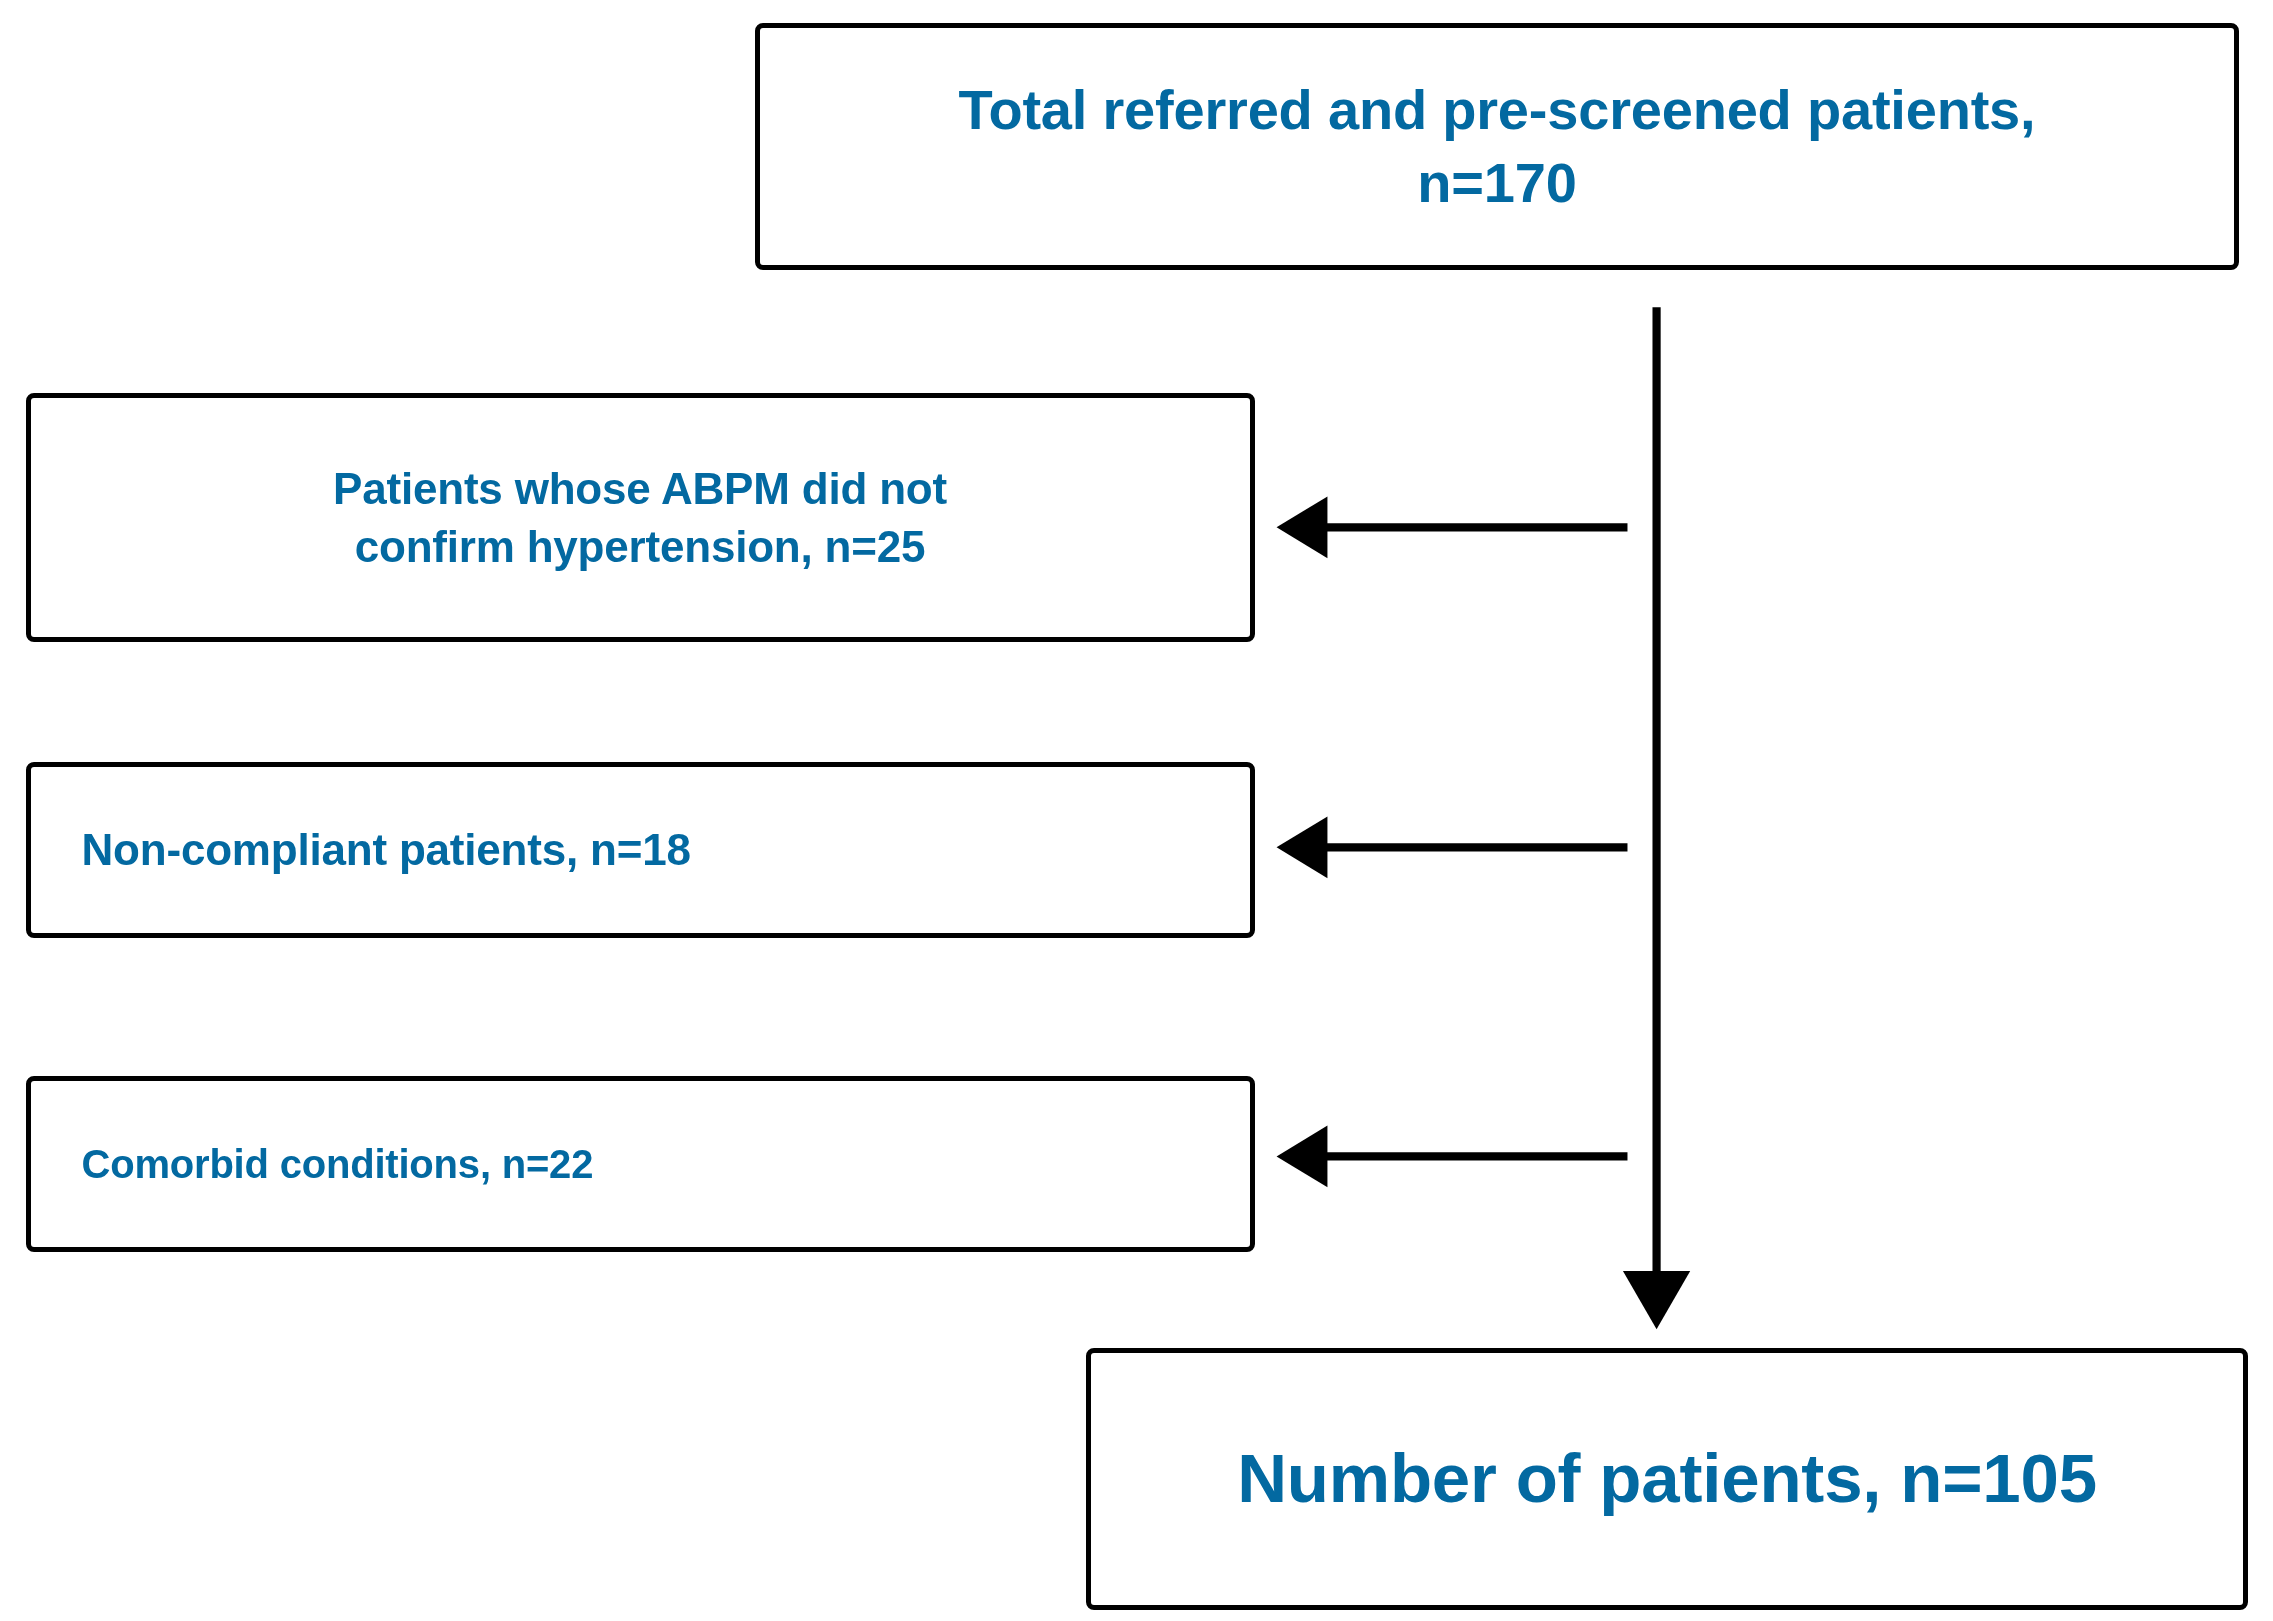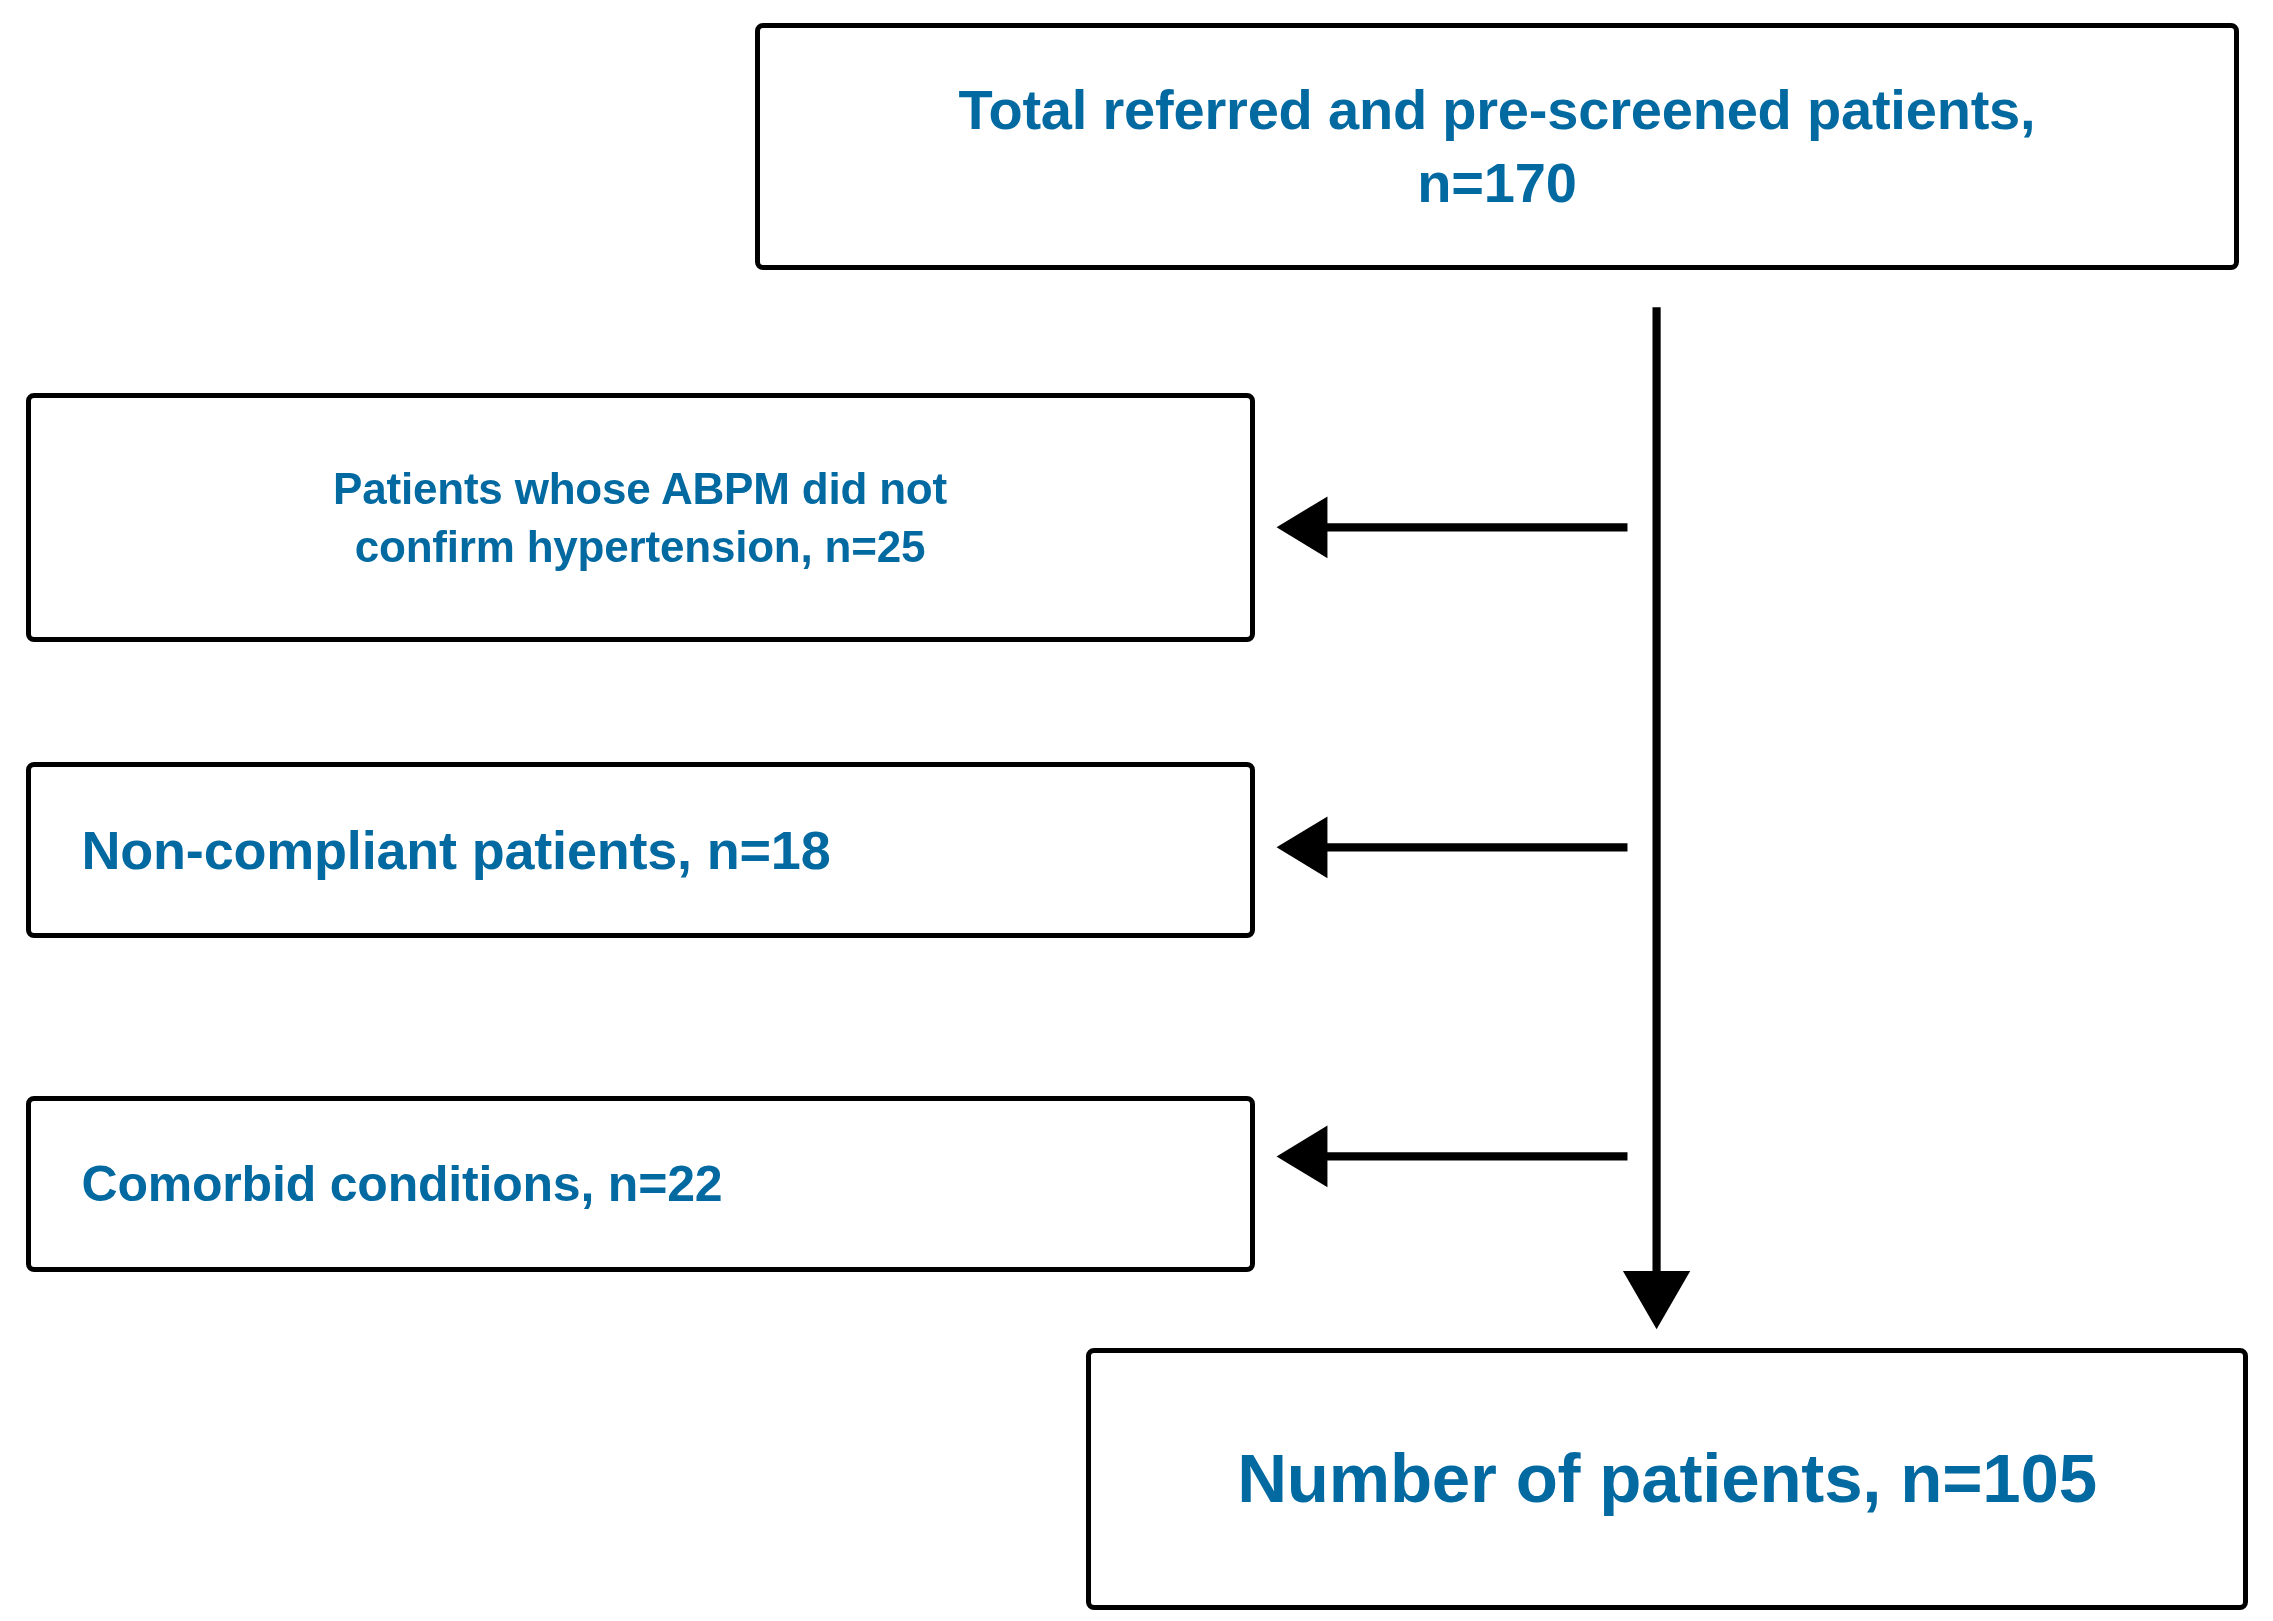--- a/index.html
+++ b/index.html
@@ -50,28 +50,27 @@
   #box-abpm {
     left: 25.5px; top: 393px;
     width: 1229px; height: 249px;
     padding: 12px 49px;
     font-size: 44px;
   }
   #box-noncompliant {
     left: 25.5px; top: 762px;
     width: 1229px; height: 176px;
     padding: 0 51px;
-    font-size: 54px;
+    font-size: 44px;
   }
   #box-comorbid {
     left: 25.5px; top: 1076px;
     width: 1229px; height: 176px;
     padding: 0 51px;
-    font-size: 50px;
-    margin-top: 20px;
+    font-size: 40px;
   }
   #box-final {
     left: 1086px; top: 1348px;
     width: 1162px; height: 262px;
     padding: 0 38px;
     font-size: 69px;
   }
 
   
   #connector-layer {

